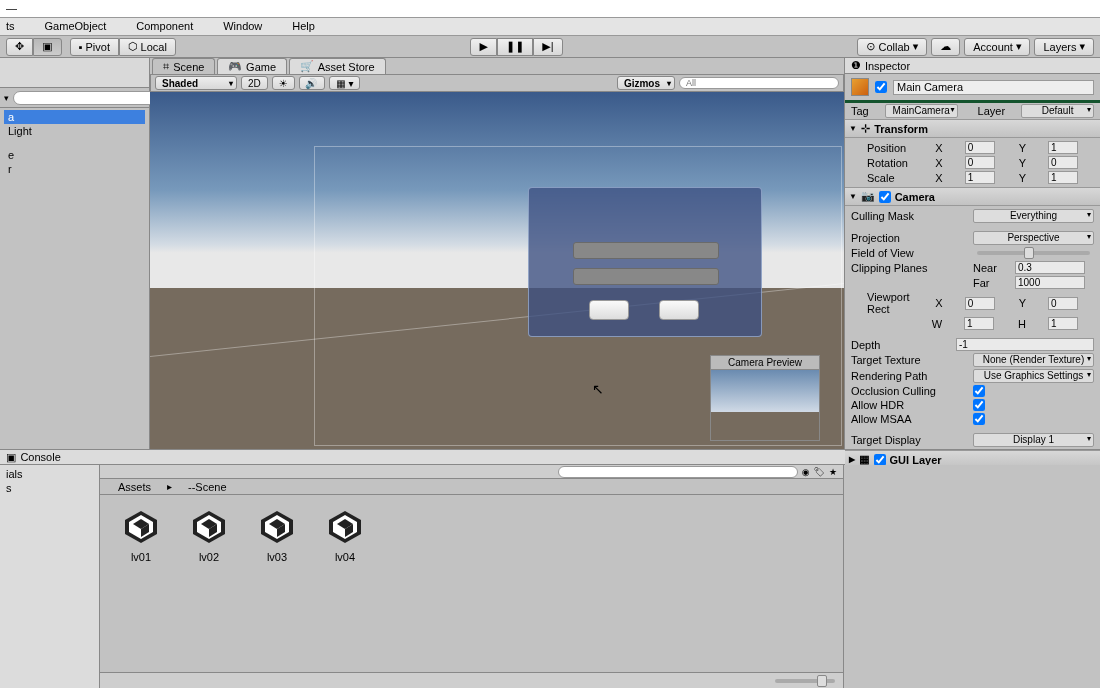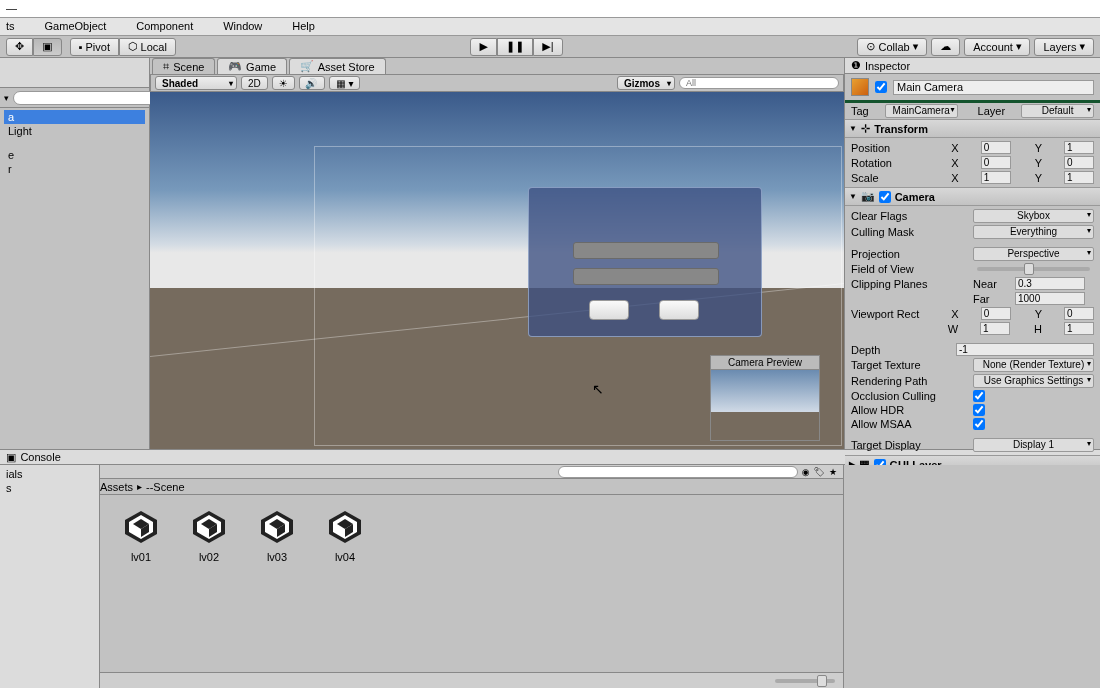--- a/index.html
+++ b/index.html
@@ -52,38 +52,38 @@
 .insp-header .cube { width: 18px; height: 18px; background: linear-gradient(135deg,#e8a030,#cc6010); border: 1px solid #888; }
 .insp-header input[type=text] { flex: 1; border: 1px solid #999; background: #eee; padding: 1px 3px; height: 15px; }
 .insp-row { display: flex; align-items: center; padding: 1px 6px; gap: 16px; font-size: 10px; }
 .insp-row label { width: 106px; }
 .insp-row .dd { flex: 1; background: #ddd; border: 1px solid #999; border-radius: 2px; padding: 0 4px; height: 14px; font-size: 10px; position: relative; text-align: center; }
 .insp-row .dd::after { content: '▾'; position: absolute; right: 2px; font-size: 8px; }
 .insp-row .num { width: 28px; border: 1px solid #999; background: #eaeaea; height: 13px; padding: 0 2px; font-size: 10px; }
 .section-hdr { background: linear-gradient(#d8d8d8,#c2c2c2); border-top: 1px solid #999; border-bottom: 1px solid #999; padding: 2px 4px; display: flex; align-items: center; gap: 4px; font-weight: bold; }
 .section-hdr .tri { font-size: 8px; }
 .section-body { padding: 2px 0; }
-.xy-row { display: flex; align-items: center; padding: 1px 6px; font-size: 10px; gap: 20px; }
+.xy-row { display: flex; align-items: center; padding: 1px 22px; font-size: 10px; gap: 20px; }
 .xy-row label { width: 106px; }
 .xy-row span.ax { margin-left: 4px; margin-right: 2px; }
 .xy-row input { width: 30px; border: 1px solid #999; background: #eaeaea; height: 13px; padding: 0 2px; font-size: 10px; }
 .slider { flex: 1; height: 4px; background: #aaa; border-radius: 2px; position: relative; margin: 0 4px; }
 .slider .thumb { position: absolute; top: -4px; width: 10px; height: 12px; background: #ddd; border: 1px solid #888; border-radius: 2px; }
 .chk { width: 12px; height: 12px; }
 .add-comp { margin: 6px auto; display: block; background: linear-gradient(#f0f0f0,#d8d8d8); border: 1px solid #888; border-radius: 3px; width: 180px; height: 18px; }
 
 .console-row { height: 16px; background: #dcdcdc; border-top: 1px solid #888; border-bottom: 1px solid #888; padding: 1px 6px; display: flex; align-items: center; gap: 4px; }
 
 .bottom { display: flex; height: 223px; }
 .proj-left { width: 100px; background: #dcdcdc; border-right: 1px solid #888; padding: 2px; font-size: 10px; }
 .proj-left div { padding: 1px 4px; }
 .proj-right { flex: 1; background: #c2c2c2; display: flex; flex-direction: column; border-right: 1px solid #888; }
 .proj-header { height: 14px; background: #cecece; border-bottom: 1px solid #888; display: flex; justify-content: flex-end; align-items: center; padding: 0 6px; gap: 4px; }
 .proj-header input { width: 240px; border: 1px solid #999; border-radius: 8px; height: 12px; padding: 0 6px; font-size: 9px; }
-.proj-path { height: 16px; background: #c2c2c2; border-bottom: 1px solid #888; padding: 2px 0; font-size: 10px; display: flex; align-items: center; gap: 4px; }
+.proj-path { height: 16px; background: #c2c2c2; border-bottom: 1px solid #888; padding: 2px 18px; font-size: 10px; display: flex; align-items: center; gap: 16px; }
 .proj-grid { flex: 1; display: flex; gap: 22px; padding: 12px 18px; align-items: flex-start; }
 .asset-item { display: flex; flex-direction: column; align-items: center; gap: 4px; width: 46px; }
 .asset-item .icon { width: 40px; height: 40px; }
 .proj-footer { height: 16px; background: #cecece; border-top: 1px solid #888; display: flex; justify-content: flex-end; align-items: center; padding: 0 8px; }
 .zoom-slider { width: 60px; height: 4px; background: #aaa; border-radius: 2px; position: relative; }
 .zoom-slider .thumb { position: absolute; right: 8px; top: -4px; width: 10px; height: 12px; background: #ddd; border: 1px solid #888; border-radius: 2px; }
 .insp-bottom { width: 256px; background: #c2c2c2; }
 </style>
 </head>
 <body>
@@ -209,24 +209,20 @@
           <span class="ax">X</span>
           <input value="1" style="">
           <span class="ax">Y</span>
           <input value="1" style="">
         </div>
     </div>
 
     <div class="section-hdr"><span class="tri">▼</span>📷 <input type="checkbox" class="chk" checked="" style=""> <span>Camera</span></div>
     <div class="section-body">
       <div class="insp-row">
-          <label>Clear Flags</label>
-          <div class="dd">Skybox</div>
-        </div>
-      <div class="insp-row">
           <label>Culling Mask</label>
           <div class="dd">Everything</div>
         </div>
       <div style="height:6px"></div>
       <div class="insp-row">
           <label>Projection</label>
           <div class="dd">Perspective</div>
         </div>
       <div class="insp-row">
           <label>Field of View</label>

